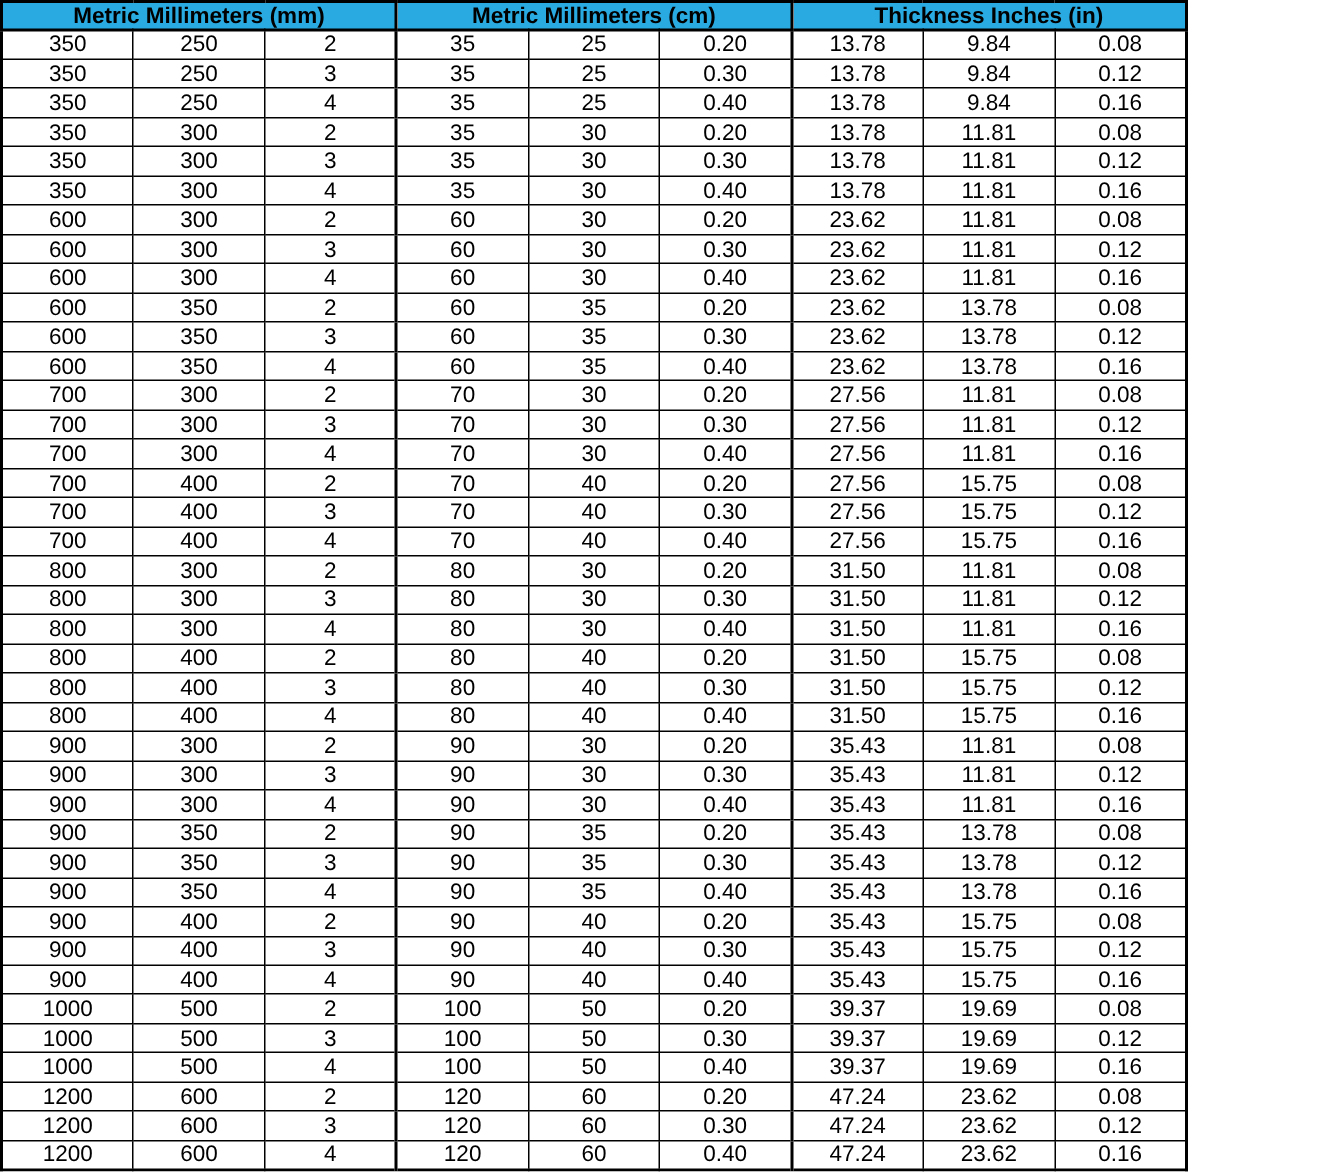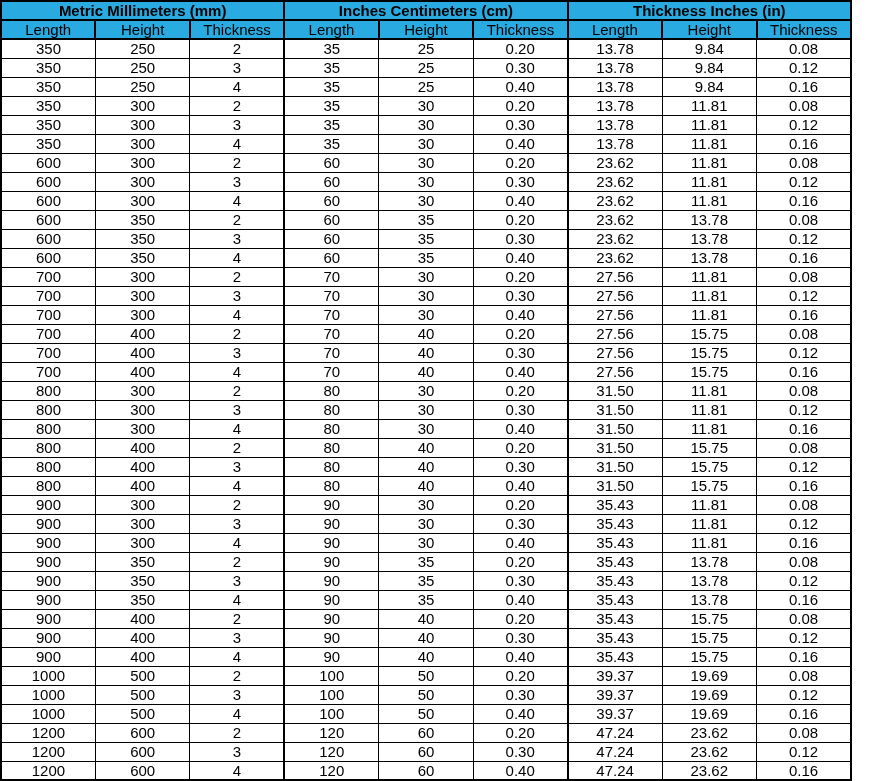--- a/index.html
+++ b/index.html
@@ -2,21 +2,21 @@
 <html><head>
 <meta charset="utf-8">
 <style>
   * { box-sizing: border-box; }
   html, body { margin: 0; padding: 0; background: #ffffff; }
   .page {
     width: 888px; height: 781px; overflow: hidden;
     font-family: "Liberation Sans", sans-serif;
   }
   table {
-    width: 852px; height: 781px;
+    width: 792px; height: 781px;
     border-collapse: collapse; table-layout: fixed;
     border: 2px solid #000;
   }
   th, td {
     height: 19px; padding: 0 2px;
     font-size: 15px; line-height: 17px; color: #000;
     text-align: center; vertical-align: middle;
     border: 1px solid #000;
     white-space: nowrap; overflow: hidden;
   }
@@ -38,33 +38,22 @@
         <col>
         <col>
         <col>
         <col>
         <col>
         <col>
     </colgroup>
     <thead>
       <tr class="group-row">
         <th colspan="3">Metric Millimeters (mm)</th>
-        <th colspan="3" class="gsep">Inches Centimeters (cm)</th>
+        <th colspan="3" class="gsep">Metric Millimeters (cm)</th>
         <th colspan="3" class="gsep">Thickness Inches (in)</th>
-      </tr>
-      <tr class="cols-row">
-        <th>Length</th>
-        <th>Height</th>
-        <th>Thickness</th>
-        <th class="gsep">Length</th>
-        <th>Height</th>
-        <th>Thickness</th>
-        <th class="gsep">Length</th>
-        <th>Height</th>
-        <th>Thickness</th>
       </tr>
     </thead>
     <tbody>
         <tr>
           <td>350</td>
           <td>250</td>
           <td>2</td>
           <td class="gsep">35</td>
           <td>25</td>
           <td>0.20</td>

